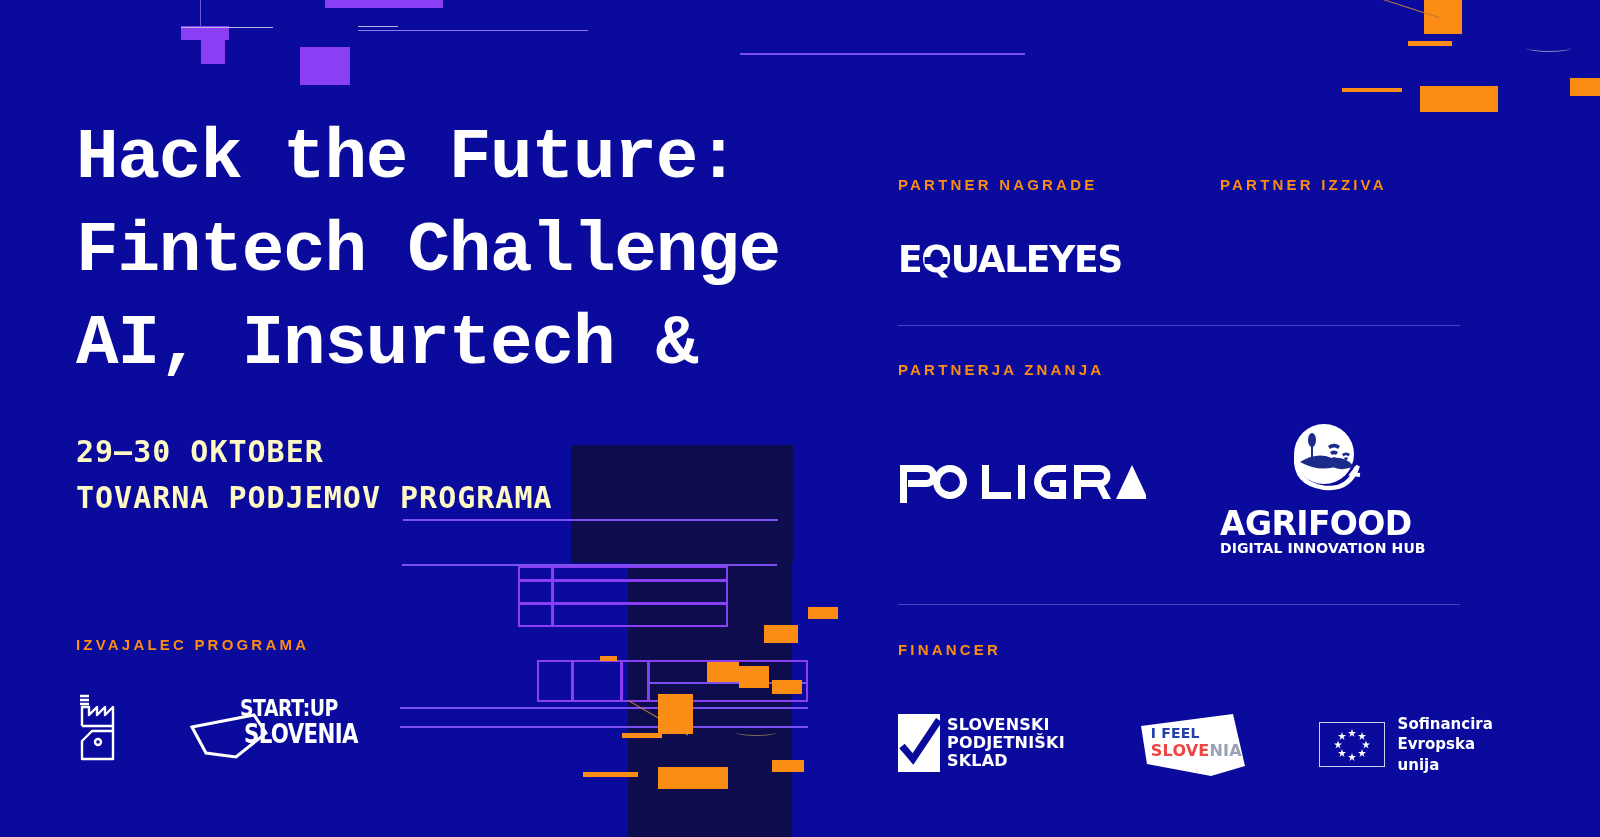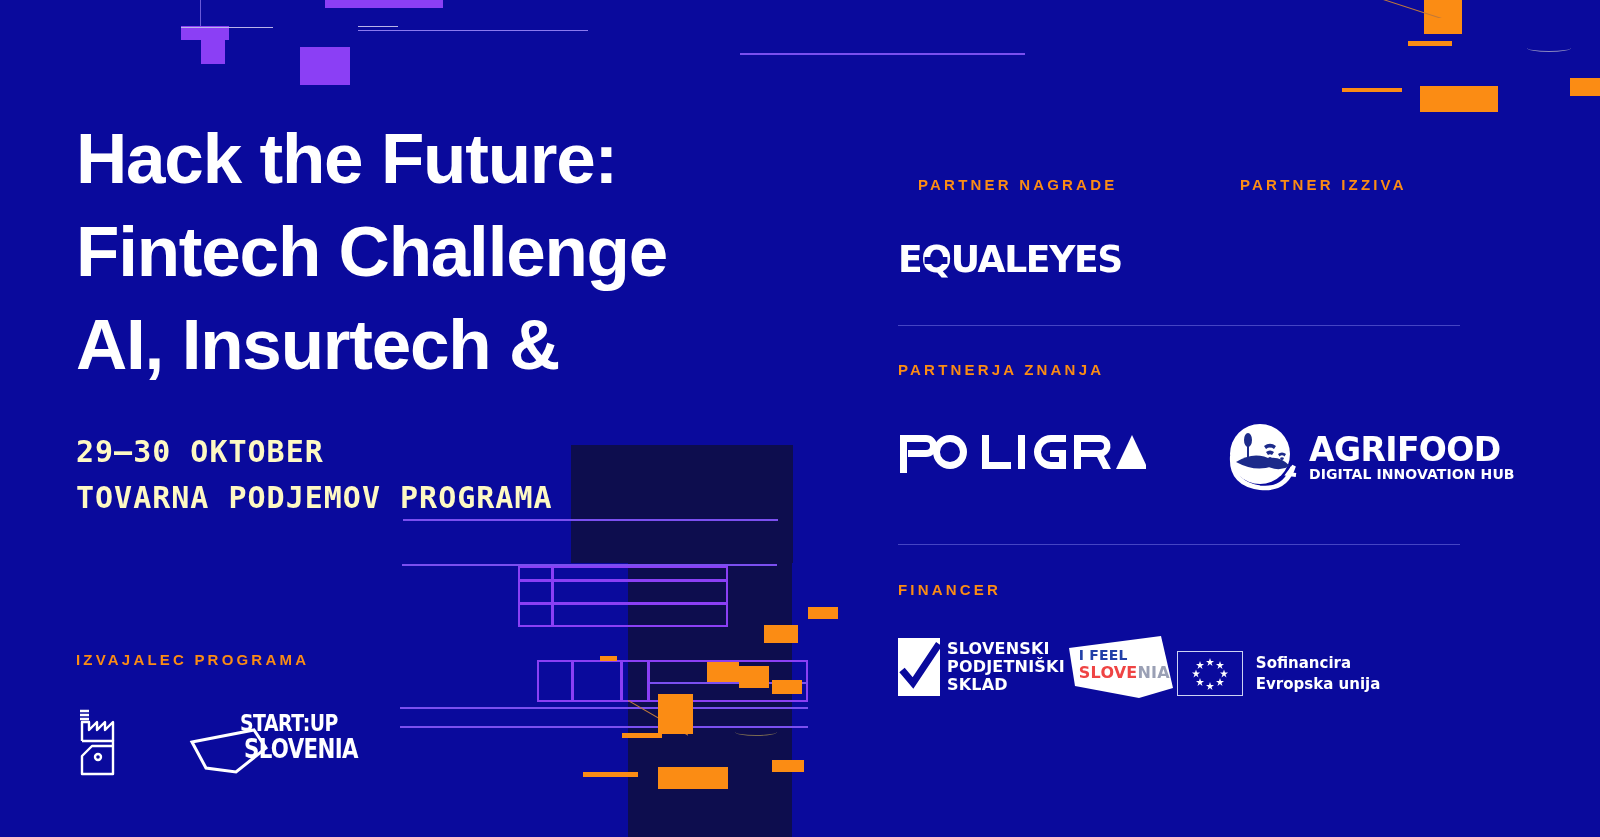--- a/index.html
+++ b/index.html
@@ -20,29 +20,30 @@
   .pline { background:#7b4ff0; height:2px; }
   .wline { background:#b9b4e8; height:1px; }
   .oline { background:#fb8c14; height:4px; }
   .gridbox { border:2px solid #8b3ff5; }
 
   
   .left { position:absolute; left:76px; top:112px; width:760px; z-index:6; }
   h1.title {
     color:#ffffff; font-weight:bold; font-size:71px; line-height:1.31;
     letter-spacing:-1.2px;
+    font-family:Liberation Mono, monospace;
   }
   .meta {
     margin-top:38px;
     font-family:"DejaVu Sans Mono","Liberation Mono",monospace;
     color:#fef9c3; font-size:30px; line-height:1.54; letter-spacing:1px;
     font-weight:bold;
   }
 
-  .exec { position:absolute; left:76px; top:651px; z-index:7; }
+  .exec { position:absolute; left:76px; top:636px; z-index:7; }
   .sec-label {
     color:#fb8c14; font-size:15px; font-weight:bold;
     letter-spacing:3.2px;
   }
   .exec-logos { display:flex; align-items:flex-end; gap:56px; margin-top:40px; }
 
   
   .tp { display:flex; align-items:center; gap:14px; }
   .tp-txt { color:#fff; font-weight:bold; font-size:19px; letter-spacing:2.6px; line-height:1.32; }
 
@@ -50,49 +51,49 @@
   .sus { position:relative; width:140px; height:68px; }
   .sus-t1 { position:absolute; left:52px; top:2px; color:#fff; font-weight:bold;
             font-size:23px; letter-spacing:-.6px; font-family:"DejaVu Sans",sans-serif;
             transform:scaleX(.82); transform-origin:left; }
   .sus-t2 { position:absolute; left:56px; top:26px; color:#fff; font-weight:bold;
             font-size:26px; letter-spacing:-.8px; font-family:"DejaVu Sans",sans-serif;
             transform:scaleX(.82); transform-origin:left; }
 
   
   .right { position:absolute; left:898px; top:176px; width:620px; z-index:7; }
-  .rowlabels { display:flex;margin-left:20px; }
+  .rowlabels { display:flex; }
   .divider { height:1px; background:#5a5ad0; opacity:.75; }
   
   .equaleyes { position:relative; font-weight:bold; font-size:38px; color:#fff;
                letter-spacing:-1.4px; font-family:"DejaVu Sans",sans-serif;
                transform:scaleX(.95); transform-origin:left; }
   .eq-bar { position:absolute; left:28px; top:20px; width:24px; height:7px; background:#0a0a9c; }
 
   
   .sava { display:flex; align-items:center; gap:12px; }
   .sava-sq { width:90px; height:90px; background:#fff; position:relative; }
   .sava-txt1 { color:#fff; font-weight:bold; font-size:43px; letter-spacing:-.5px;
                line-height:.92; font-family:"DejaVu Sans",sans-serif; }
   .sava-txt2 { color:#fff; font-weight:bold; font-size:15.5px; letter-spacing:.2px;
                font-family:"DejaVu Sans",sans-serif; }
 
   
   .poligram { color:#fff; font-size:41px; letter-spacing:.5px; font-weight:300;
               font-family:"DejaVu Sans",sans-serif; }
 
   
-  .agri { display:flex; align-items:center; gap:11px; }
+  .agri { display:flex; align-items:center; gap:11px;flex-direction:column; }
   .agri-t1 { color:#fff; font-weight:bold; font-size:33px; letter-spacing:-.6px;
              line-height:1; font-family:"DejaVu Sans",sans-serif; }
   .agri-t2 { color:#fff; font-weight:bold; font-size:14px; letter-spacing:.1px;
              font-family:"DejaVu Sans",sans-serif; }
 
   
-  .fin-row { display:flex; align-items:flex-end; margin-top:38px; }
+  .fin-row { display:flex; align-items:flex-start; gap:72px; margin-top:56px; }
   .sps { display:flex; align-items:center; gap:7px; }
   .sps-sq { width:42px; height:58px; background:#fff; position:relative; }
   .sps-txt { color:#fff; font-weight:bold; font-size:16px; line-height:1.14;
              letter-spacing:.2px; font-family:"DejaVu Sans",sans-serif; }
   .ifs { position:relative; width:112px; height:60px; }
   .eu { display:flex; align-items:center; gap:13px; }
   .eu-flag { width:66px; height:45px; border:1px solid #cdd2f2; position:relative; }
   .eu-txt { color:#fff; font-weight:bold; font-size:15px; line-height:1.35;
             font-family:"DejaVu Sans",sans-serif; }
 </style>

